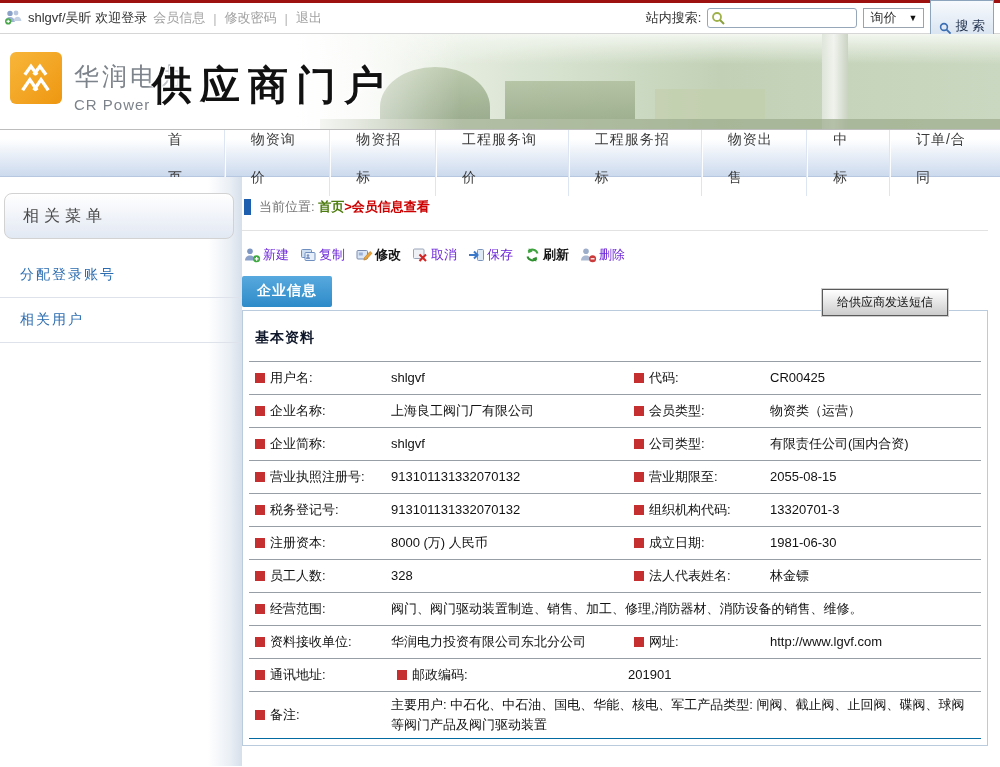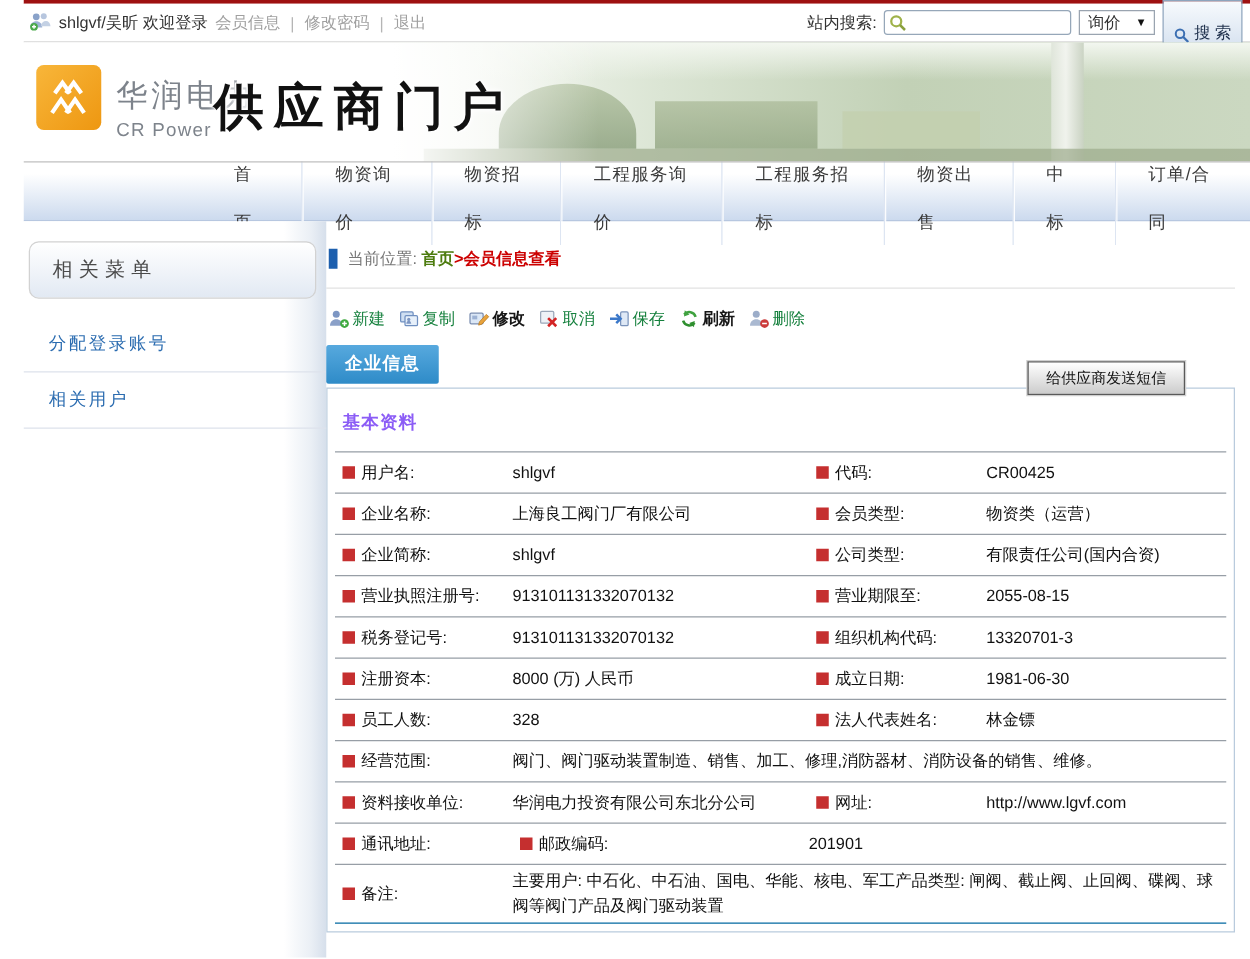--- a/index.html
+++ b/index.html
@@ -1,18 +1,18 @@
 <!DOCTYPE html>
 <html><head>
 <meta charset="utf-8">
 <style>
   * { margin:0; padding:0; box-sizing:border-box; }
   html,body { width:1000px; height:767px; overflow:hidden; background:#fff;
     font-family:"Liberation Sans","DejaVu Sans",sans-serif; }
-  .page { position:relative; width:1000px; height:767px; background:#fff;padding-left:19px; }
+  .page { position:relative; width:1000px; height:767px; background:#fff; }
 
   
   .redstrip { height:3px; background:#9e1111; }
   .topbar { height:31px; border-bottom:1px solid #d6d6d6; display:flex; align-items:center;
     padding:0 6px 0 4px; font-size:13px; color:#333; background:#fff; }
   .topbar .left { display:flex; align-items:center; gap:6px; }
   .topbar .welcome { color:#333; }
   .toplink { color:#a0a0a0; text-decoration:none; cursor:pointer; }
   .topsep { color:#b5b5b5; margin:0 2px; }
   .topbar .right { margin-left:auto; display:flex; align-items:center; gap:6px; }
@@ -74,36 +74,36 @@
 
   .main { flex:1; min-width:0; }
   .crumb { margin-top:21px; display:flex; align-items:center; font-size:13px; color:#777; height:18px; }
   .crumb-marker { width:7px; height:16px; background:#1d5fae; margin:0 8px 0 2px; }
   .crumb-root { color:#4d7c0f; font-weight:bold; }
   .crumb-cur { color:#c00; font-weight:bold; }
   .crumb-divider { margin:14px 12px 0 0; border-bottom:1px solid #e2e2e2; }
 
   
   .toolbar { margin:15px 0 12px 2px; display:flex; align-items:center; gap:11px; }
-  .tb-btn { display:flex; align-items:center; gap:2px; font-size:13px; color:#15803d; cursor:default; }
+  .tb-btn { display:flex; align-items:center; gap:2px; font-size:13px; color:#6d28d9; cursor:default; }
   .tb-btn.enabled { color:#161616; font-weight:bold; cursor:pointer; }
   .tb-btn svg { flex-shrink:0; }
 
   
   .tabrow { position:relative; height:34px; }
   .tab { display:inline-block; padding:6px 15px 7px; background:linear-gradient(#57a9de,#2e8bc8);
     color:#fff; font-size:14px; font-weight:bold; border-radius:2px; cursor:pointer; letter-spacing:1px; }
   .sms-btn { position:absolute; right:52px; top:13px; z-index:2; padding:4px 14px; font-size:12px;
     color:#111; background:linear-gradient(#ffffff,#cccccc); border:1px solid #5a5a5a;
     box-shadow:0 0 0 1px #cfcfcf; cursor:pointer; }
 
   
   .panel { margin-right:12px; border:1px solid #b9cbdd; background:#fff; padding:0 6px;
     min-height:436px; }
-  .section-title { font-size:14px; font-weight:bold; color:#8b5cf6; margin:18px 0 14px 6px; letter-spacing:1px; }
+  .section-title { font-size:14px; font-weight:bold; color:#0f172a; margin:18px 0 14px 6px; letter-spacing:1px; }
   .trow { display:grid; grid-template-columns:142px 237px 142px 1fr; align-items:center;
     border-top:1px solid #979ea6; min-height:33px; padding:3px 0; }
   .trow:last-child { border-bottom:1px solid #0369a1; }
   .trow.span { grid-template-columns:142px 1fr; }
   .tlabel { display:flex; align-items:center; gap:5px; font-size:13px; color:#111; padding-left:6px; }
   .bullet { width:10px; height:10px; background:#c52f2f; flex-shrink:0; }
   .tvalue { font-size:13px; color:#111; line-height:1.55; padding-right:8px; }
 </style>
 </head>
 <body>

